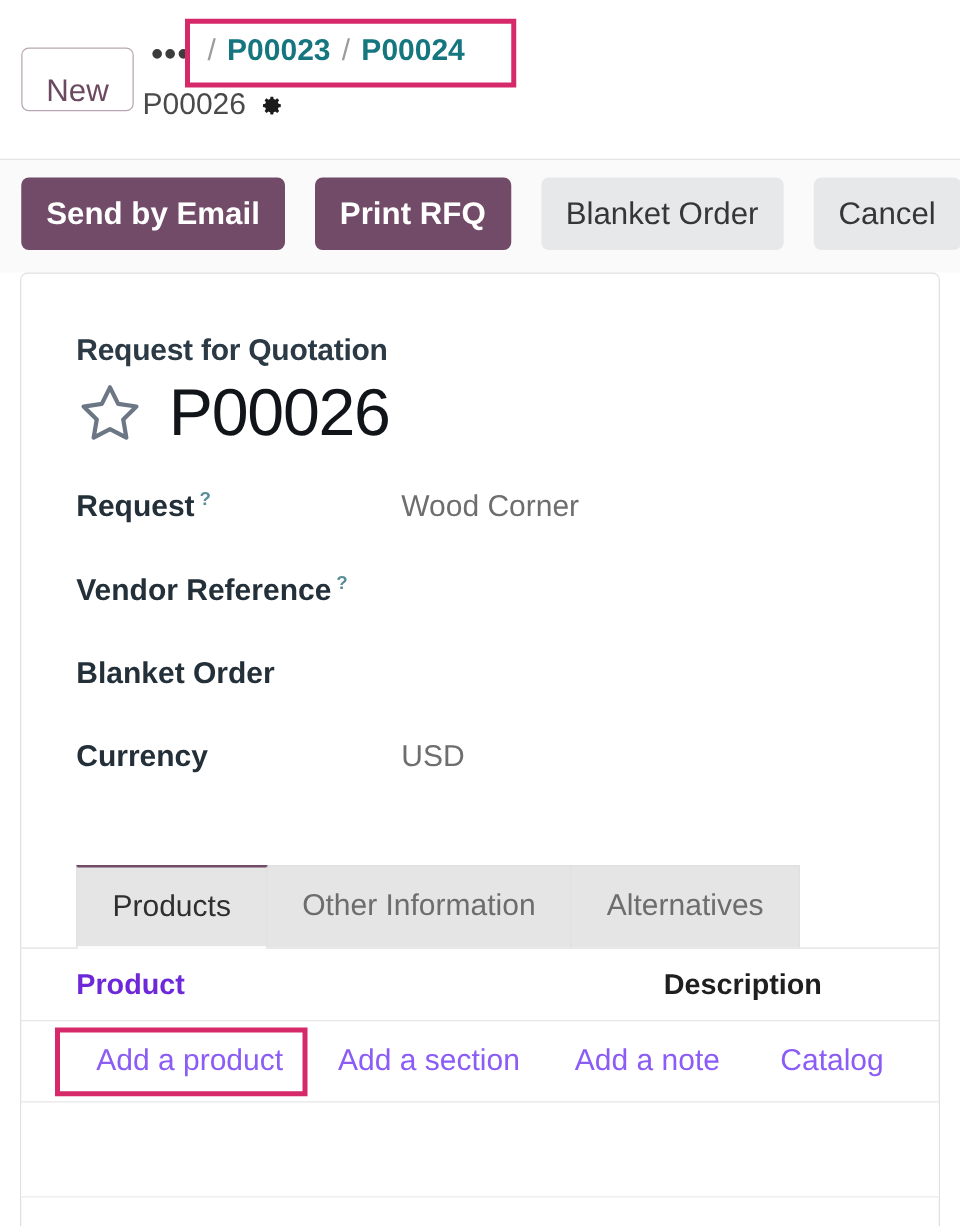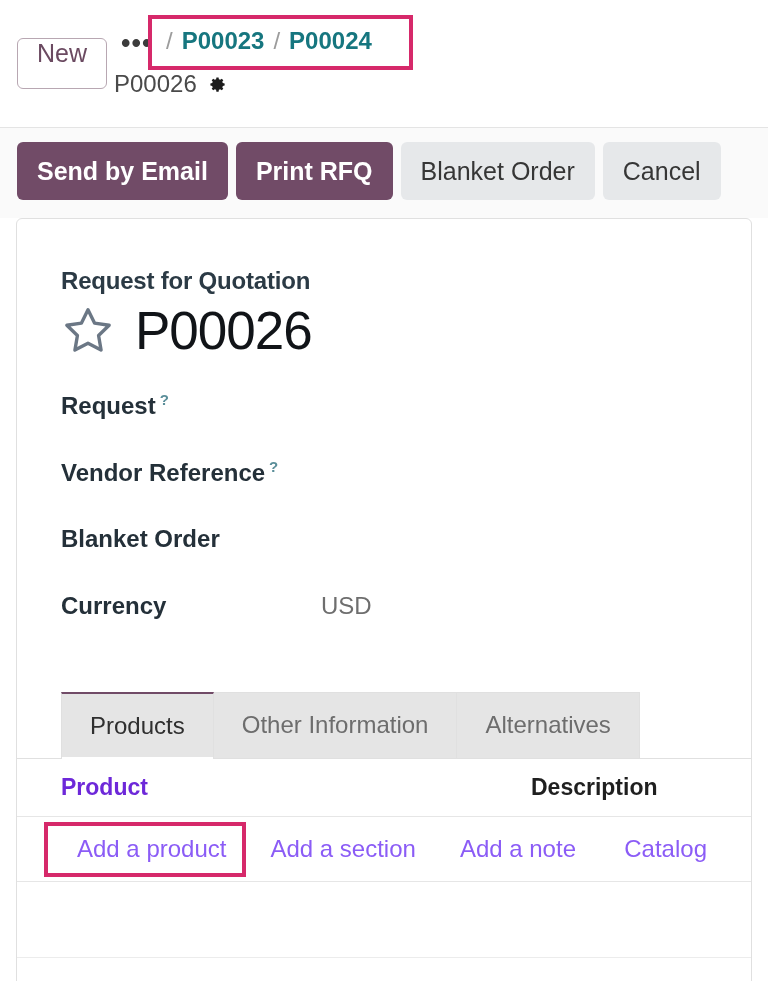--- a/index.html
+++ b/index.html
@@ -27,21 +27,21 @@
     top: 38px;
     width: 90px;
     height: 51px;
     border: 1px solid #b8a7b2;
     border-radius: 6px;
     background: #ffffff;
     color: #6b4a61;
     font-size: 25px;
     font-weight: 400;
     display: flex;
-    align-items: flex-start;
+    align-items: flex-end;
     justify-content: center;
     cursor: pointer;
   }
 
   .bc-ellipsis {
     position: absolute;
     left: 121px;
     top: 30px;
     font-size: 27px;
     font-weight: 700;
@@ -108,21 +108,21 @@
   .control-panel {
     position: relative;
     height: 90px;
     background: #fafafa;
   }
   .btn-row {
     position: absolute;
     left: 17px;
     top: 14px;
     display: flex;
-    gap: 8px;
+    gap: 24px;
   }
   .btn {
     height: 58px;
     border: none;
     border-radius: 6px;
     font-family: "Liberation Sans", sans-serif;
     font-size: 25px;
     font-weight: 700;
     padding: 0 20px;
     display: flex;
@@ -355,20 +355,21 @@
       </span>
       <span class="record-title">P00026</span>
     </div>
 
     <div class="fields">
 
       <div class="field-row">
         <div class="field-label">
           <span>Request</span><span class="tip">?</span>
         </div>
+        <div class="field-value">Wood Corner</div>
       </div>
 
       <div class="field-row">
         <div class="field-label">
           <span>Vendor Reference</span><span class="tip">?</span>
         </div>
         <div class="field-value"></div>
       </div>
 
       <div class="field-row">

